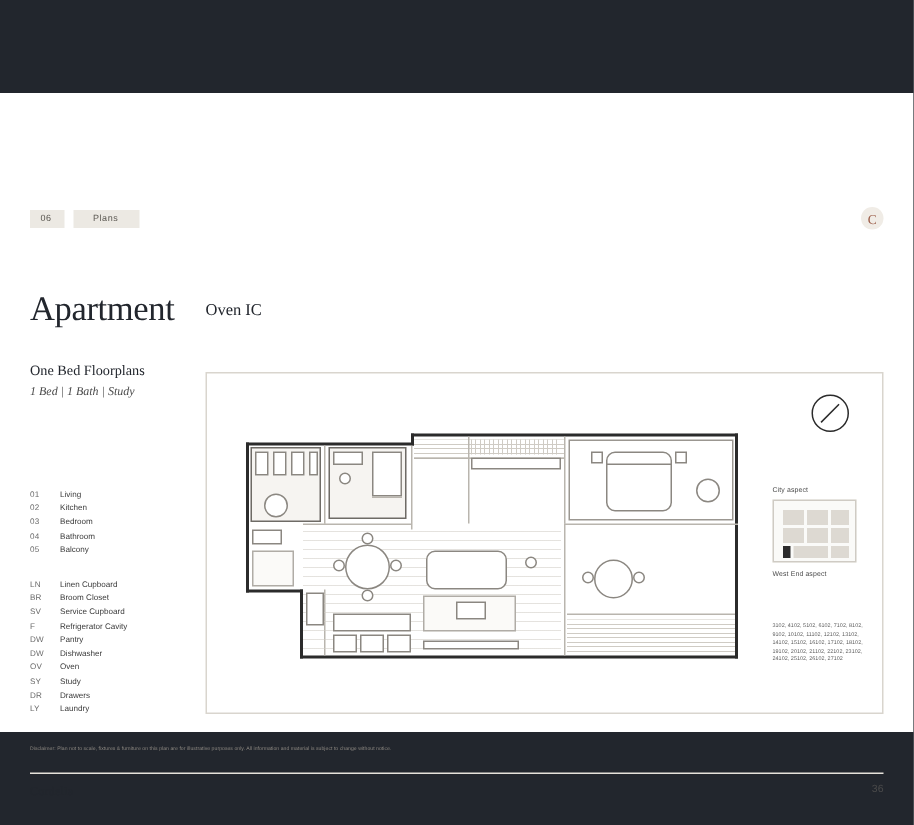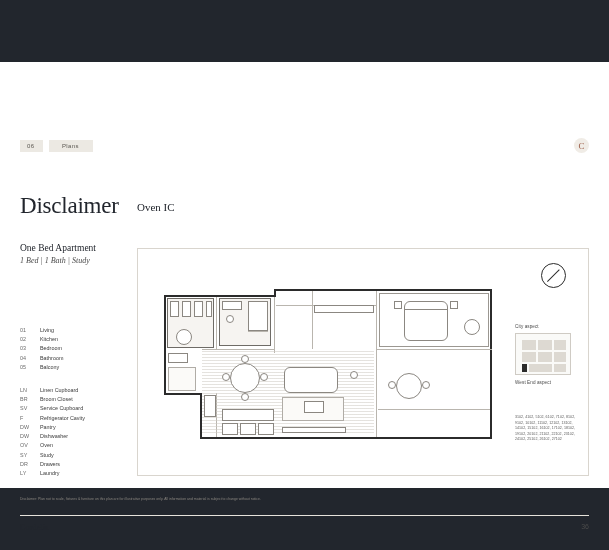--- a/index.html
+++ b/index.html
@@ -214,23 +214,23 @@
 <div class="viewer">
 
   <div class="page">
 
     <div class="toolbar">
       <div class="chip">06</div>
       <div class="chip wide">Plans</div>
     </div>
     <div class="logo-c">C</div>
 
-    <div class="title">Disclaimer</div>
+    <div class="title">Apartment</div>
     <div class="type-label">Oven IC</div>
-    <div class="subtitle">One Bed Apartment</div>
+    <div class="subtitle">One Bed Floorplans</div>
     <div class="subtitle2">1 Bed | 1 Bath | Study</div>
 
     <div class="legend">
       <div class="row">
         <span class="k">01</span>
         <span class="v">Living</span>
       </div>
       <div class="row">
         <span class="k">02</span>
         <span class="v">Kitchen</span>

